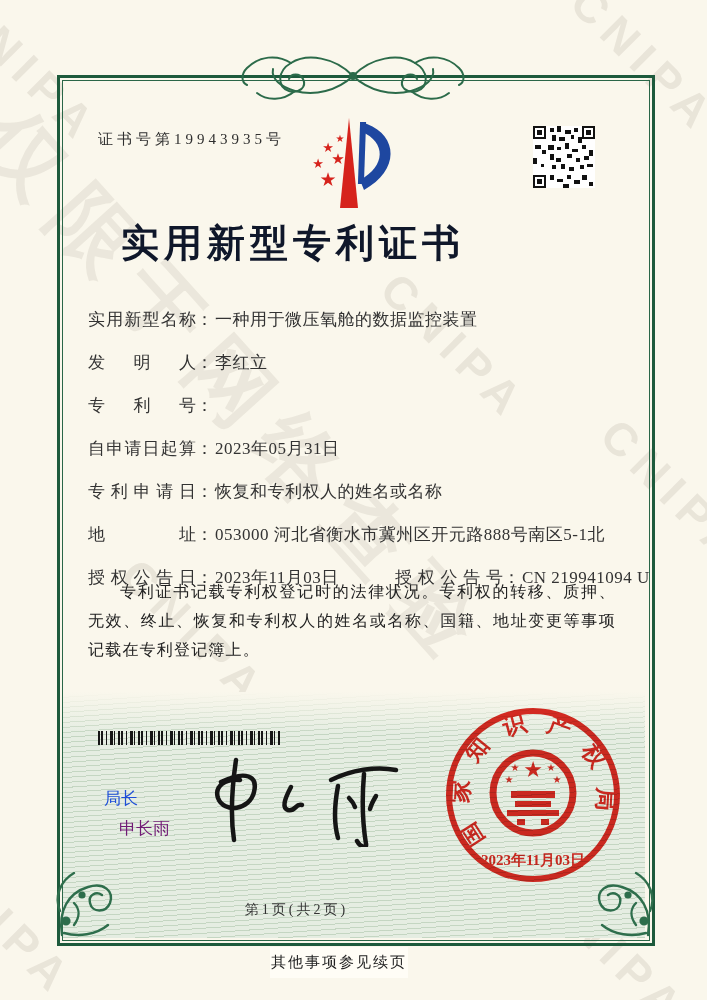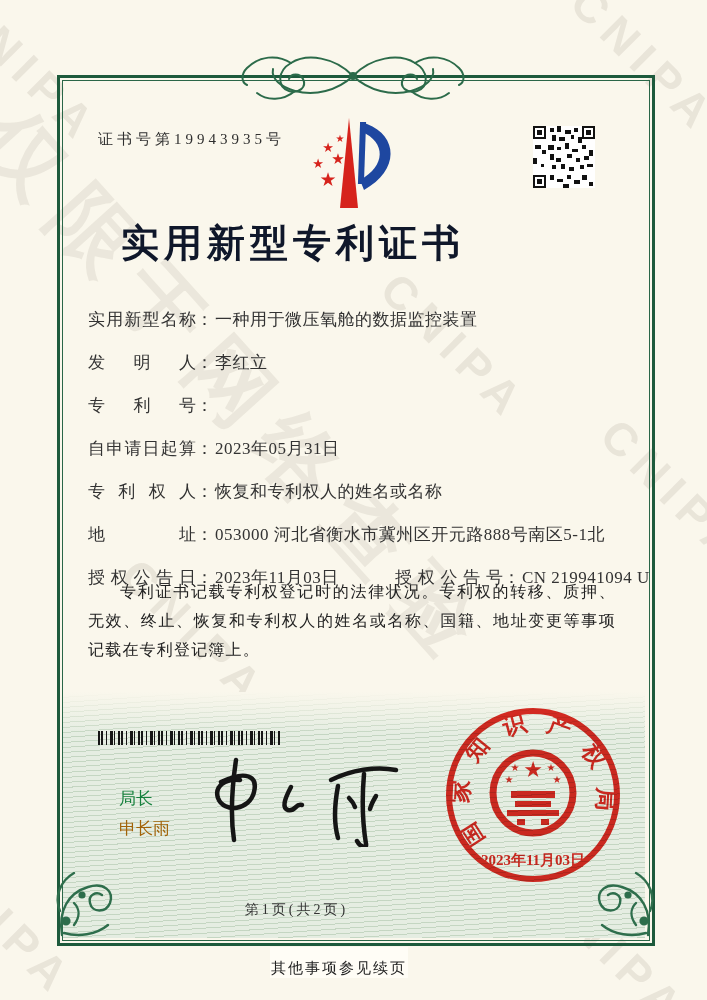--- a/index.html
+++ b/index.html
@@ -39,30 +39,30 @@
   .grant-2{margin-left:56px;display:flex;}
   
   .paras{position:absolute;left:88px;top:577px;width:528px;z-index:4;font-size:16px;
          line-height:29px;letter-spacing:1.2px;color:#222;text-align:justify;}
   .paras p{margin:0 0 6px 0;text-indent:2em;}
   
   .barcode{position:absolute;left:98px;top:731px;width:182px;height:14px;z-index:4;
      background:repeating-linear-gradient(90deg,#161616 0 2px,transparent 2px 3px,#161616 3px 5px,
      transparent 5px 8px,#161616 8px 9px,transparent 9px 12px,#161616 12px 15px,transparent 15px 16px,
      #161616 16px 17px,transparent 17px 20px);}
-  .signer-title{position:absolute;left:119px;top:787px;font-size:17px;z-index:4;color:#15803d;
+  .signer-title{position:absolute;left:104px;top:787px;font-size:17px;z-index:4;color:#1d4ed8;
       font-family:"Liberation Sans","DejaVu Sans",sans-serif;}
-  .signer-name{position:absolute;left:119px;top:817px;font-size:17px;z-index:4;color:#a16207;
+  .signer-name{position:absolute;left:119px;top:817px;font-size:17px;z-index:4;color:#701a75;
       font-family:"Liberation Sans","DejaVu Sans",sans-serif;}
   .signature{position:absolute;left:196px;top:752px;z-index:5;}
   .seal{position:absolute;left:443px;top:705px;z-index:6;mix-blend-mode:multiply;opacity:0.95;}
   .page-info{position:absolute;left:0;top:901px;width:593px;text-align:center;z-index:4;
              font-size:14px;letter-spacing:3px;color:#333;}
   .footer-note-box{position:absolute;left:270px;top:947px;width:138px;height:31px;z-index:4;
-      background:#fffdf6;display:flex;align-items:flex-end;justify-content:center;}
+      background:#fffdf6;display:flex;align-items:center;justify-content:center;}
   .footer-note{font-size:15px;letter-spacing:2px;color:#222;}
 </style>
 </head>
 <body>
 
 <div class="page">
 
   <div class="wm wm-latin" style="left:-20px;top:-15px;">CNIPA</div>
   <div class="wm wm-latin" style="left:598px;top:-25px;">CNIPA</div>
   <div class="wm wm-latin" style="left:408px;top:262px;">CNIPA</div>
@@ -192,21 +192,21 @@
     <div class="field-row">
       <span class="field-label">专利号</span>
         <span class="field-colon">：</span>
     </div>
     <div class="field-row">
       <span class="field-label">自申请日起算</span>
         <span class="field-colon">：</span>
         <span class="field-value">2023年05月31日</span>
     </div>
     <div class="field-row">
-      <span class="field-label">专利权人</span>
+      <span class="field-label">专利申请日</span>
         <span class="field-colon">：</span>
         <span class="field-value">恢复和专利权人的姓名或名称</span>
     </div>
     <div class="field-row">
       <span class="field-label">地址</span>
         <span class="field-colon">：</span>
         <span class="field-value">053000 河北省衡水市冀州区开元路888号南区5-1北</span>
     </div>
     <div class="field-row grant-group">
       <span class="field-label">授权公告日</span>

